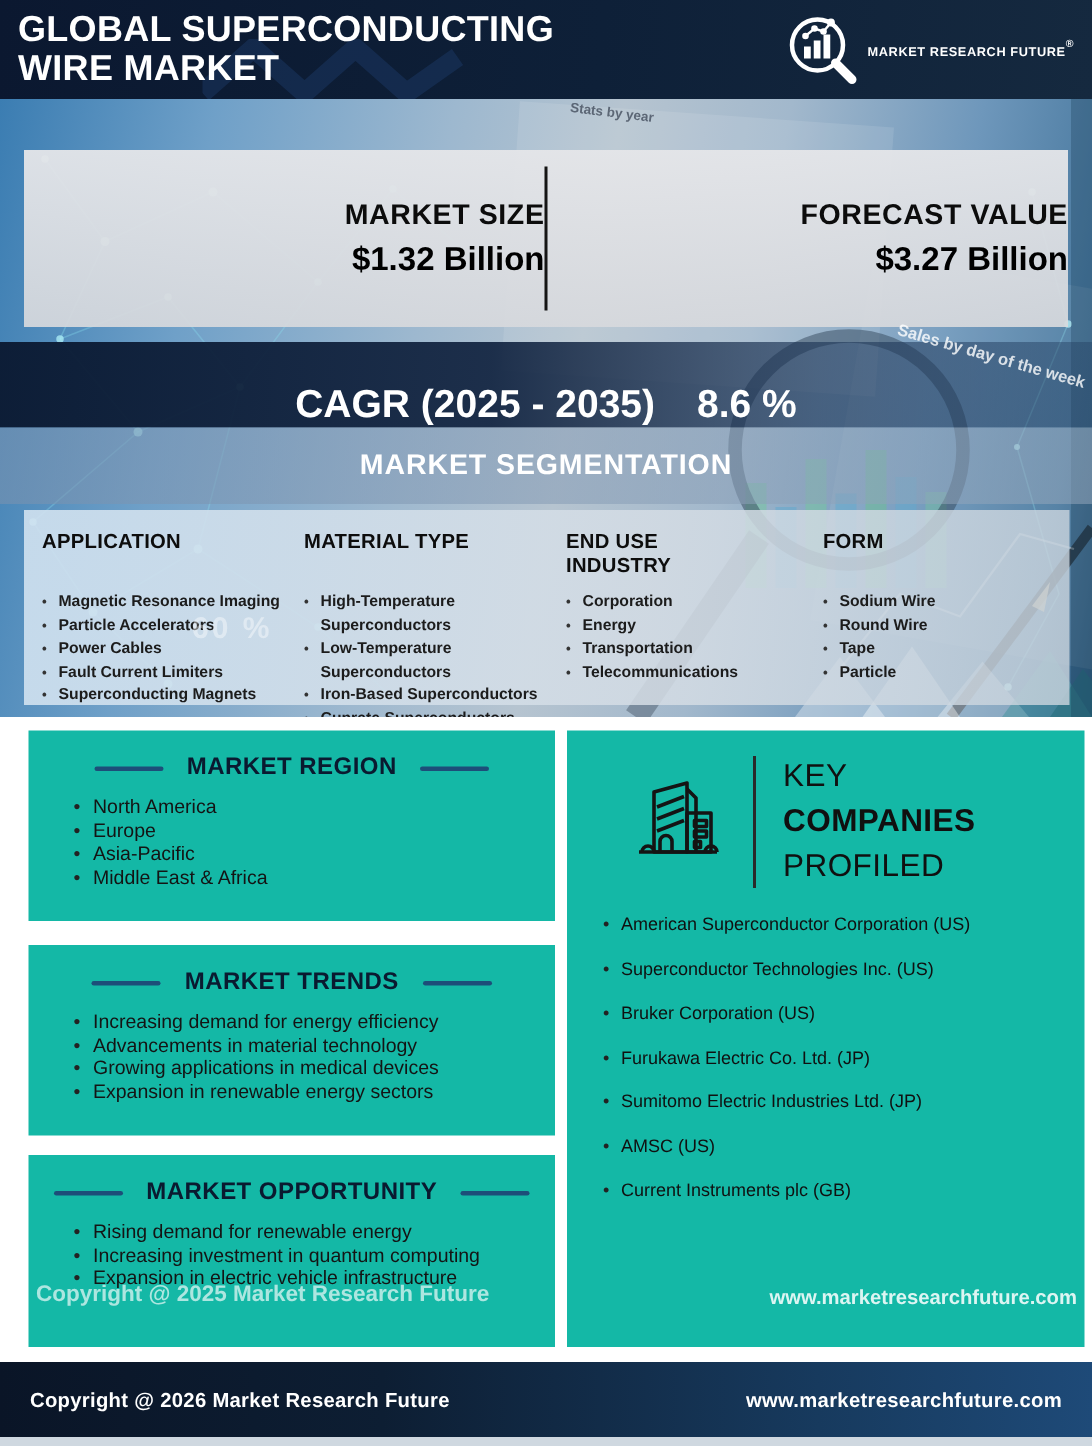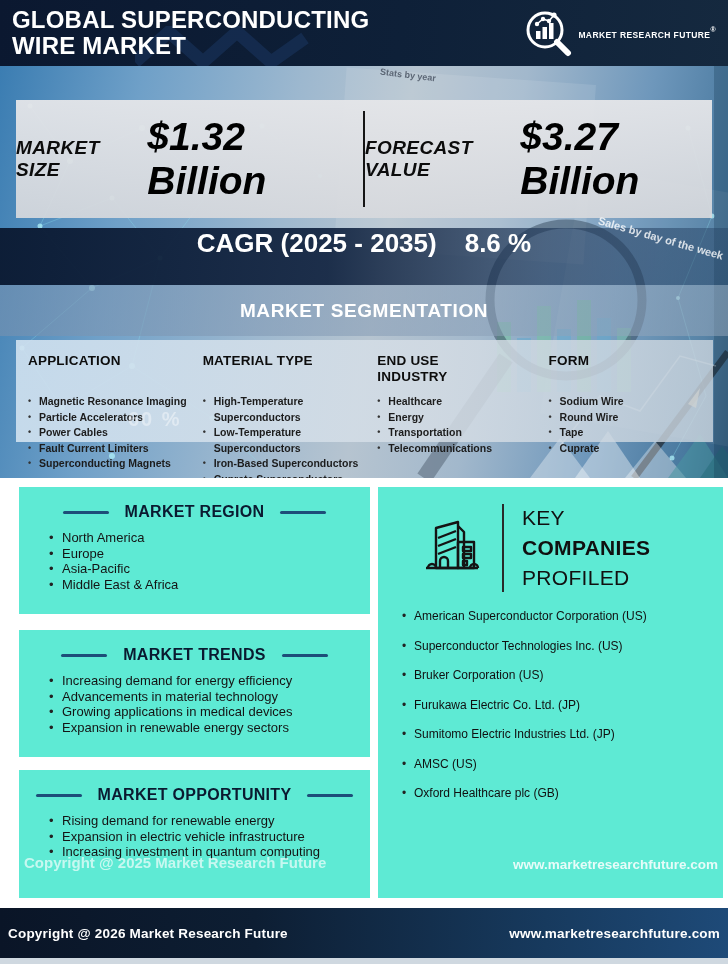--- a/index.html
+++ b/index.html
@@ -23,47 +23,47 @@
           background:linear-gradient(100deg,#3b7db2 0%,#6fa0c8 18%,#9db8cf 38%,#b6c4d0 52%,#a2b8cc 66%,#6e97bb 82%,#49799f 94%,#2e5a7d 100%); }
   .hero-deco { position:absolute; inset:0; z-index:0; }
   .photo-label { position:absolute; font-weight:bold; white-space:nowrap; z-index:1; }
   .pl-0 { left:380px; top:4px; font-size:9px; color:rgba(60,70,85,.75); transform:rotate(7deg); }
   .pl-1 { left:596px; top:166px; font-size:11px; color:rgba(255,255,255,.8); transform:rotate(16deg); z-index:3; }
   .pl-2 { left:128px; top:342px; font-size:20px; color:rgba(255,255,255,.42); z-index:4; letter-spacing:2px; }
 
   .stats { position:absolute; left:16px; right:16px; top:34px; height:118px; z-index:2;
            background:linear-gradient(180deg,rgba(229,230,233,.95),rgba(215,217,221,.92));
            display:flex; align-items:center; }
-  .stats-half { flex:1; display:flex; flex-direction:row; align-items:center; justify-content:center; gap:5px;font-style:italic; }
+  .stats-half { flex:1; display:flex; flex-direction:column; align-items:flex-end; justify-content:center; gap:5px; }
   .stats-label { font-size:19px; font-weight:bold; color:#0c0c0c; letter-spacing:.4px; }
-  .stats-value { font-size:39px; font-weight:bold; color:#000; }
+  .stats-value { font-size:22px; font-weight:bold; color:#000; }
   .stats-divider { width:2px; height:96px; background:#151515; }
 
   .cagr { position:absolute; left:0; right:0; top:162px; height:57px; z-index:2;
-          display:flex; align-items:flex-start; justify-content:center; gap:28px;
+          display:flex; align-items:flex-end; justify-content:center; gap:28px;
           background:linear-gradient(90deg,rgba(10,24,48,.95) 0%,rgba(13,31,60,.9) 45%,rgba(24,48,82,.6) 75%,rgba(34,62,96,.42) 100%);
           color:#fff; font-weight:bold; font-size:26px; }
 
   .seg-band { position:absolute; left:0; right:0; top:219px; height:51px; z-index:2;
               display:flex; align-items:center; justify-content:center;
               background:linear-gradient(90deg,rgba(120,146,176,.6),rgba(150,168,188,.52));
               color:#fff; font-weight:bold; font-size:19px; letter-spacing:.6px; }
 
-  .seg-panel { position:absolute; left:16px; right:15px; top:274px; height:102px; z-index:2;
+  .seg-panel { position:absolute; left:16px; right:15px; top:274px; height:130px; z-index:2;
                background:linear-gradient(90deg,rgba(209,226,240,.9) 0%,rgba(213,221,229,.85) 60%,rgba(203,213,222,.8) 100%);
                display:grid; grid-template-columns:25.5% 25.5% 25% 24%;
                padding:13px 0 0 12px; }
   .seg-col-heading { font-size:13.5px; font-weight:bold; color:#0d0d0d; height:36px; line-height:1.2; letter-spacing:.2px; }
   .seg-list { list-style:none; margin-top:5px;font-weight:bold; }
   .seg-list li { font-size:10.5px; color:#1c1c1c; line-height:15.5px; padding-left:11px; position:relative; }
   .seg-list li::before { content:"•"; position:absolute; left:0; top:0; font-size:9px; color:#333; }
 
   
   .lower { position:relative; height:430px; background:#fff; }
-  .panel { position:absolute; background:#5eead4; }
+  .panel { position:absolute; background:#14b8a6; }
   .panel-region      { left:19px; width:351px; top:9px;   height:127px; }
   .panel-trends      { left:19px; width:351px; top:152px; height:127px; }
   .panel-opportunity { left:19px; width:351px; top:292px; height:128px; }
   .panel-companies   { left:378px; width:345px; top:9px;  height:411px; }
 
   .section-title-row { display:flex; align-items:center; justify-content:center; gap:16px; padding-top:16px; }
   .dash { width:46px; height:3px; background:#1d4e79; border-radius:2px; }
   .section-title { font-size:16px; font-weight:bold; color:#0a1a30; letter-spacing:.3px; }
   .plain-list { list-style:none; margin:9px 0 0 30px; }
   .plain-list li { font-size:13px; color:#141414; line-height:15.5px; padding-left:13px; position:relative; }
@@ -75,21 +75,21 @@
   .t-bold { font-weight:bold; }
   .companies-list { list-style:none; margin:16px 0 0 24px; }
   .companies-list li { font-size:12px; color:#101010; padding-left:12px; position:relative; margin-bottom:15.5px; }
   .companies-list li::before { content:"•"; position:absolute; left:0; top:0; color:#222; }
 
   .wm-copy { position:absolute; left:24px; top:376px; font-size:15px; font-weight:bold; color:rgba(255,255,255,.65); z-index:3; }
   .wm-site { position:absolute; right:10px; top:379px; font-size:13.5px; font-weight:bold; color:rgba(255,255,255,.85); z-index:3; }
 
   
   .footer { height:50px; background:linear-gradient(90deg,#0a1527 0%,#0d1e33 35%,#173a5e 75%,#1e4a78 100%);
-            display:flex; align-items:center; justify-content:space-between; padding:0 8px;
+            display:flex; align-items:center; justify-content:space-between; padding:0 20px;
             color:#fff; font-weight:bold; font-size:13.5px; letter-spacing:.2px;gap:29px; }
   .bottom-strip { height:6px; background:#cfd8e0; }
 </style>
 </head>
 <body>
 
 <div class="header">
   <svg class="header-wm" width="320" height="40">
     <polyline points="0,36 34,6 68,36 102,6 136,36 170,12" fill="none" stroke="#1d3c6c" stroke-width="13" opacity="0.55"></polyline>
   </svg>
@@ -218,34 +218,34 @@
       <li>High-Temperature Superconductors</li>
           <li>Low-Temperature Superconductors</li>
           <li>Iron-Based Superconductors</li>
           <li>Cuprate Superconductors</li>
         </ul>
     </div>
     <div class="seg-col">
       <div class="seg-col-heading" style="width:110px">END USE INDUSTRY</div>
       <ul class="seg-list">
 
-      <li>Healthcare</li>
+      <li>Corporation</li>
           <li>Energy</li>
           <li>Transportation</li>
           <li>Telecommunications</li>
         </ul>
     </div>
     <div class="seg-col">
       <div class="seg-col-heading">FORM</div>
       <ul class="seg-list">
 
       <li>Sodium Wire</li>
           <li>Round Wire</li>
           <li>Tape</li>
-          <li>Cuprate</li>
+          <li>Particle</li>
         </ul>
     </div>
   </div>
 </div>
 
 <div class="lower">
 
   <div class="panel panel-region">
     <div class="section-title-row">
       <span class="dash"></span>
@@ -278,22 +278,22 @@
 
   <div class="panel panel-opportunity">
     <div class="section-title-row">
       <span class="dash"></span>
       <span class="section-title">MARKET OPPORTUNITY</span>
       <span class="dash"></span>
     </div>
     <ul class="plain-list">
 
     <li>Rising demand for renewable energy</li>
+        <li>Increasing investment in quantum computing</li>
         <li>Expansion in electric vehicle infrastructure</li>
-        <li>Increasing investment in quantum computing</li>
       </ul>
   </div>
 
   <div class="panel panel-companies">
     <div class="companies-header">
       <svg width="58" height="64" viewBox="0 0 58 64">
         <g fill="none" stroke="#141414" stroke-width="2.4" stroke-linejoin="round">
           <polygon points="14,12 36,6 36,52 14,52"></polygon>
           <line x1="16" y1="22" x2="34" y2="15"></line>
           <line x1="16" y1="30" x2="34" y2="23"></line>
@@ -317,21 +317,21 @@
       </div>
     </div>
     <ul class="companies-list">
 
     <li>American Superconductor Corporation (US)</li>
         <li>Superconductor Technologies Inc. (US)</li>
         <li>Bruker Corporation (US)</li>
         <li>Furukawa Electric Co. Ltd. (JP)</li>
         <li>Sumitomo Electric Industries Ltd. (JP)</li>
         <li>AMSC (US)</li>
-        <li>Oxford Healthcare plc (GB)</li>
+        <li>Current Instruments plc (GB)</li>
       </ul>
   </div>
 
   <div class="wm-copy">Copyright @ 2025 Market Research Future</div>
   <div class="wm-site">www.marketresearchfuture.com</div>
 </div>
 
 <div class="footer">
   <span>Copyright @ 2026 Market Research Future</span>
   <span>www.marketresearchfuture.com</span>

